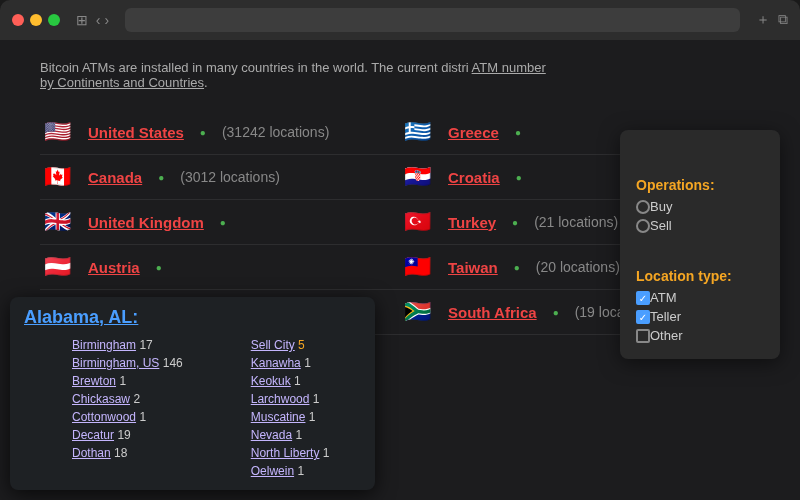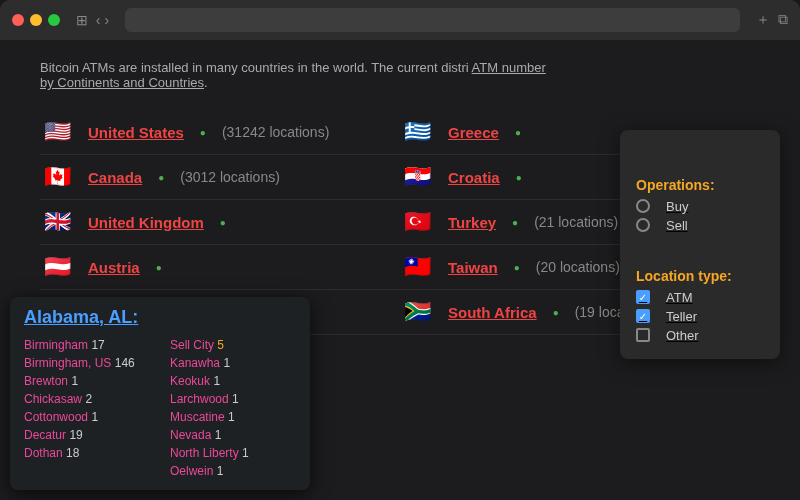--- a/index.html
+++ b/index.html
@@ -166,24 +166,23 @@
     .popup-section-title {
       color: #f5a623;
       font-weight: 700;
       font-size: 14px;
       margin-bottom: 6px;
       margin-top: 35px;
     }
 
     .popup-option {
       display: flex;
-      align-items: flex-start;
-      gap: 16px;
+      align-items: flex-end;
+      gap: 0;
       margin-bottom: 4px;
-      text-decoration: underline;
     }
 
     .popup-option label {
       color: #cccccc;
       font-size: 13px;
     }
 
     .radio-circle {
       width: 14px;
       height: 14px;
@@ -246,21 +245,23 @@
     }
 
     .dropdown-item {
       font-size: 12px;
       color: #cccccc;
       padding: 2px 0;
       white-space: nowrap;
     }
 
     .dropdown-item .city-name {
-      color: #ec4899;
+      color: #c4b5fd;
+      text-decoration: underline;
+      margin-left: 48px;
     }
 
     .dropdown-item .count {
       color: #f5a623;
     }
 
     .dropdown-item .count-white {
       color: #cccccc;
     }
   </style>

